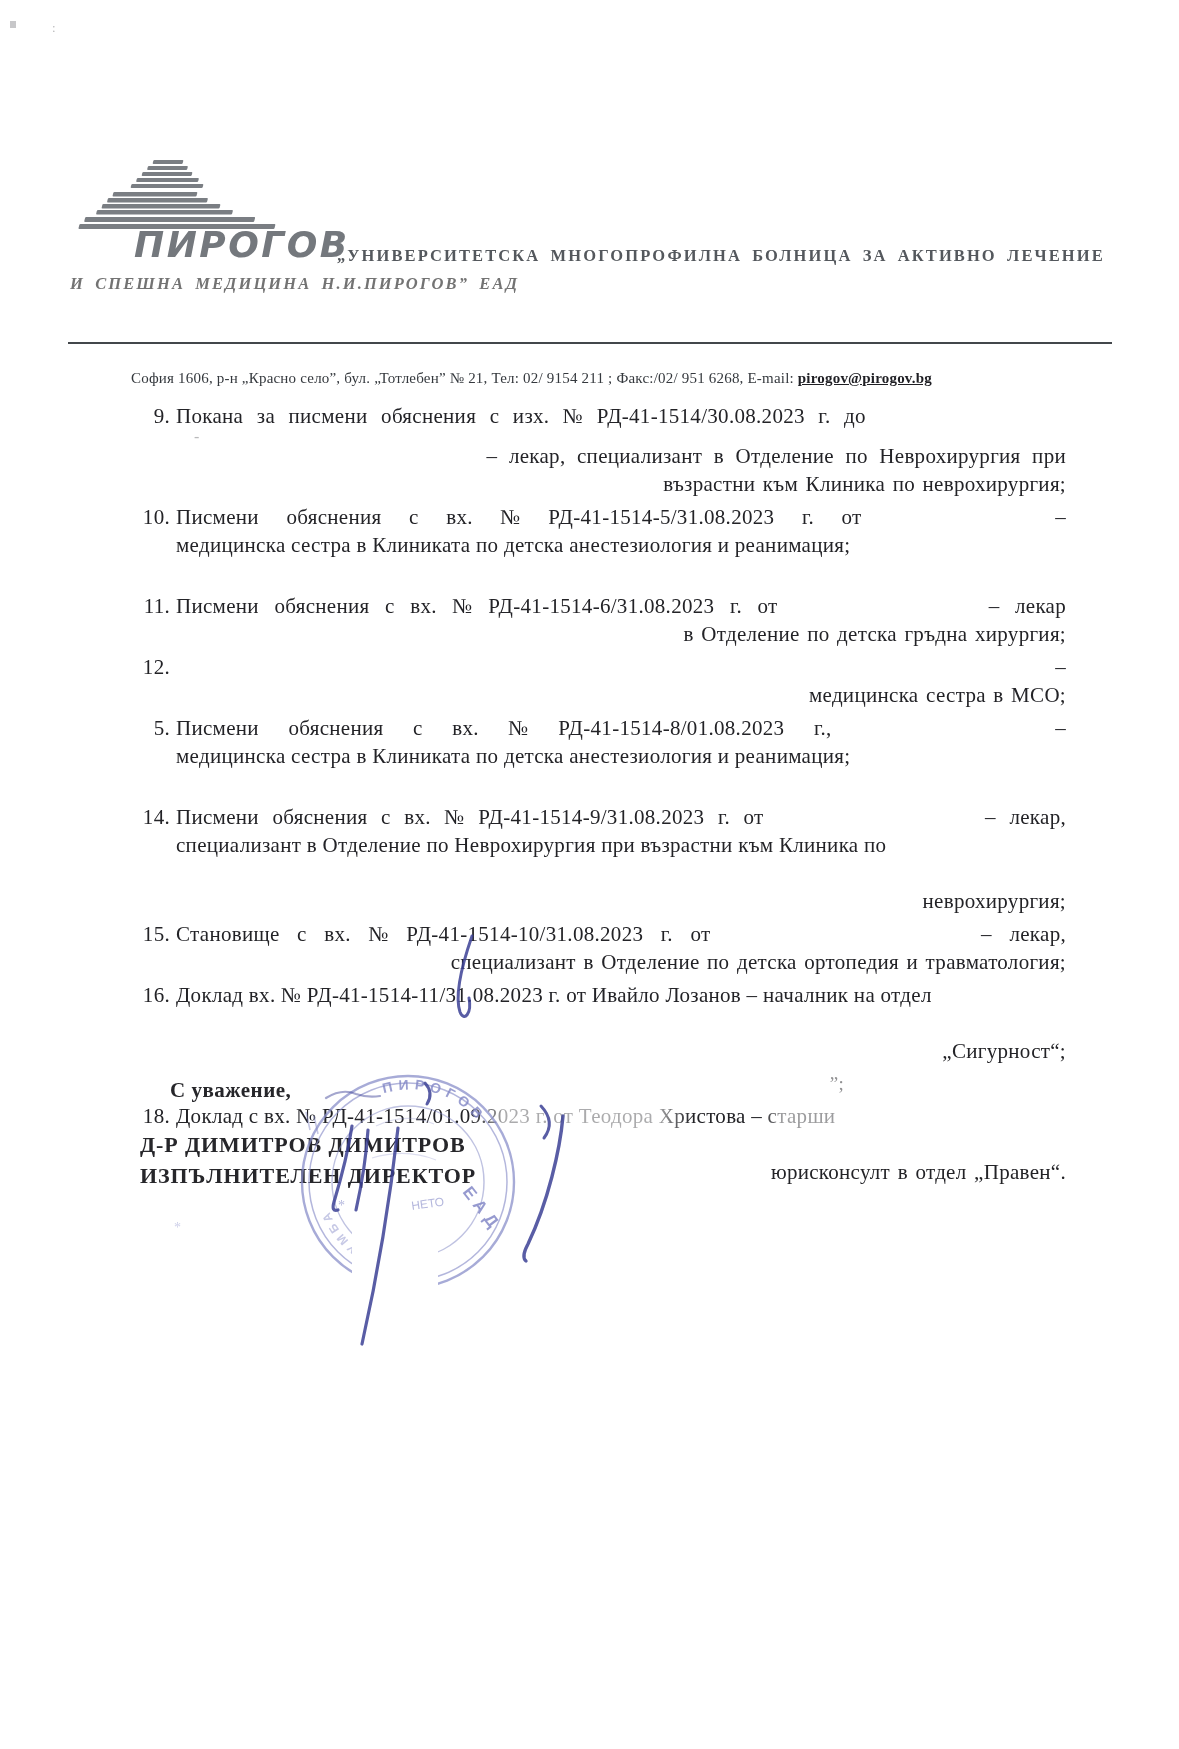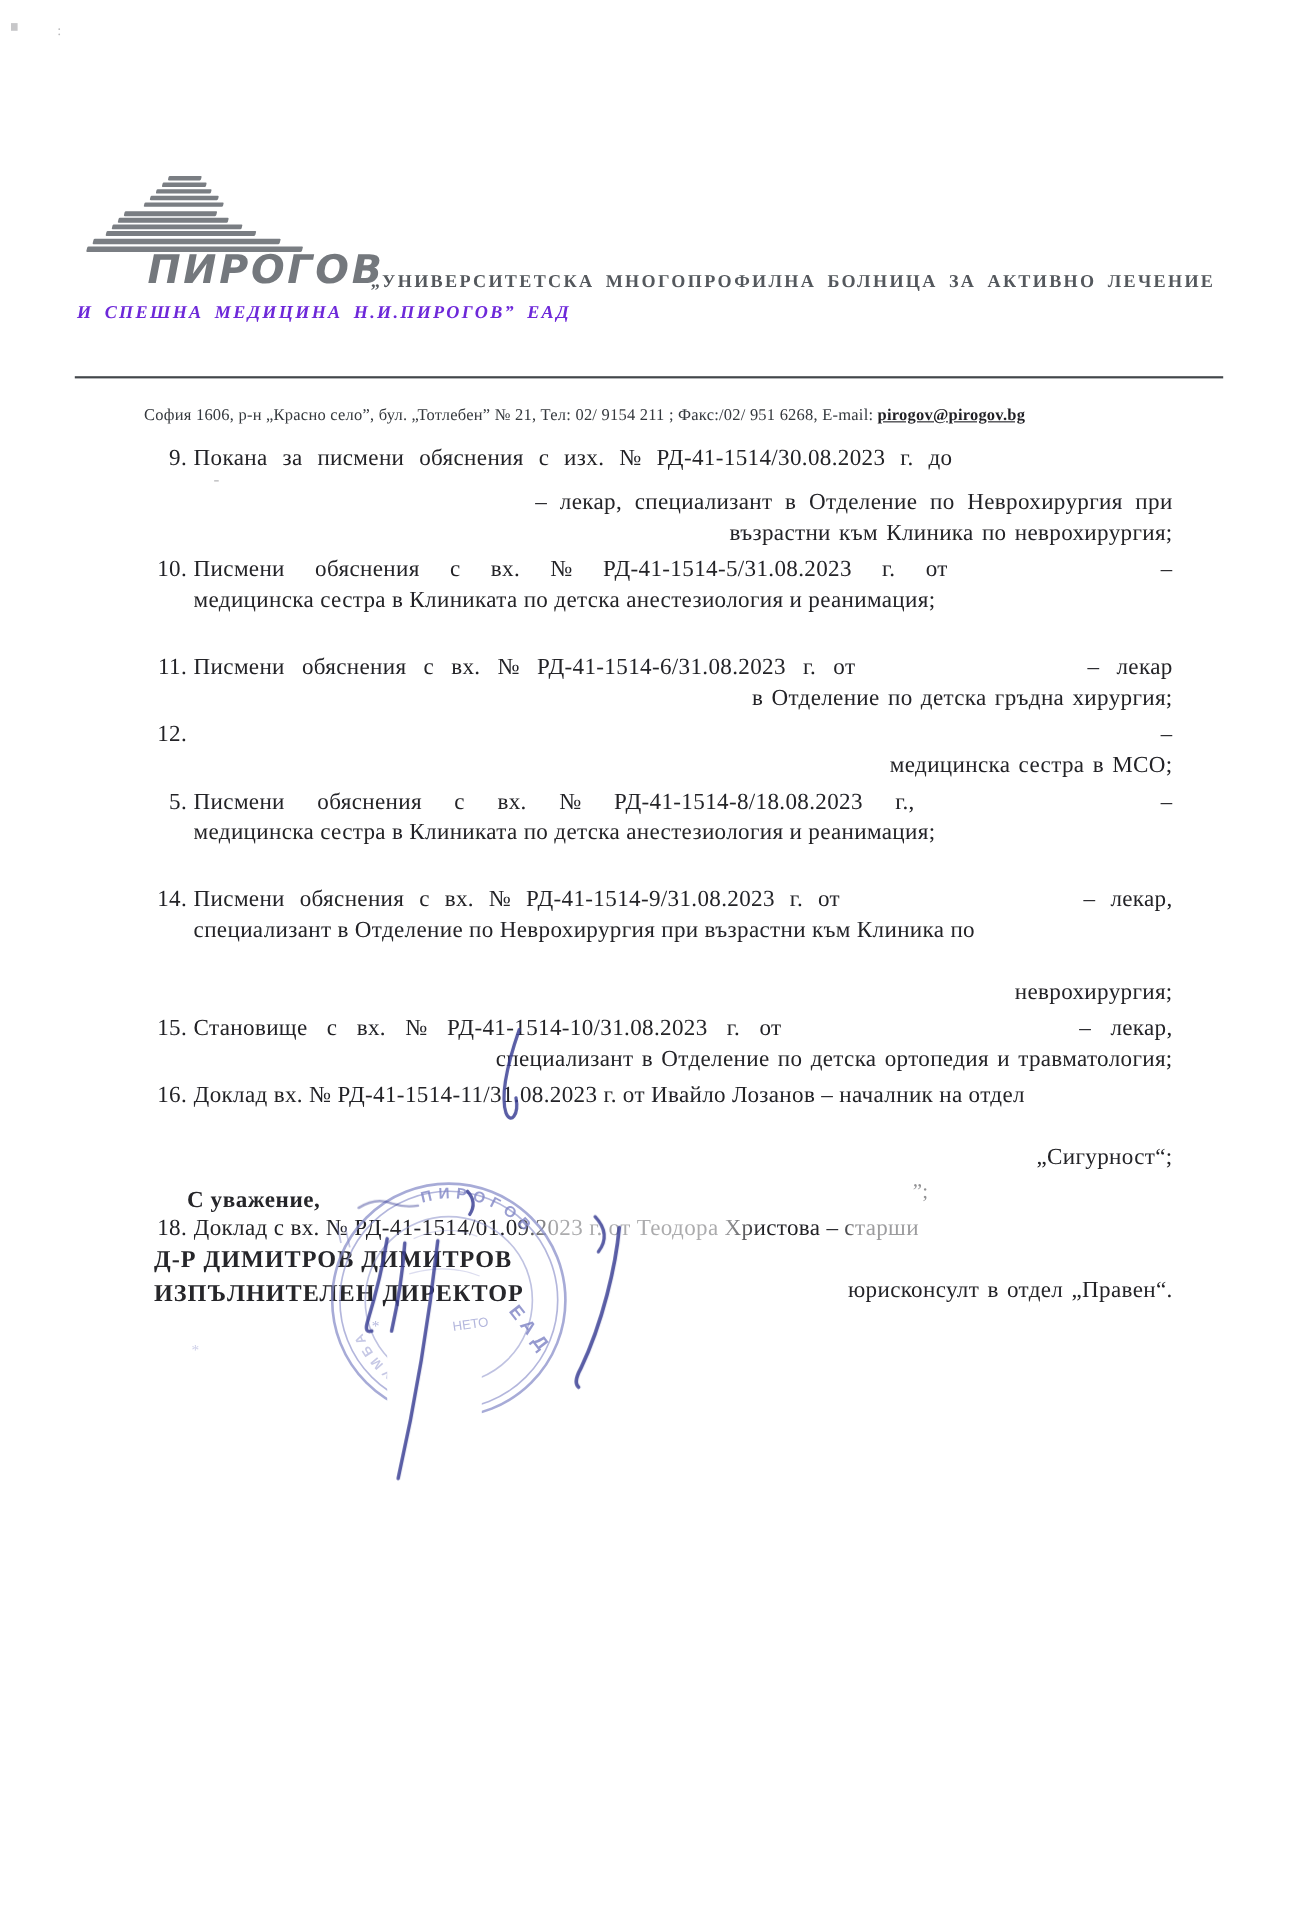--- a/index.html
+++ b/index.html
@@ -9,21 +9,21 @@
   
   .art-sq{position:absolute;left:10px;top:21px;width:6px;height:7px;background:rgba(70,70,75,.30);}
   .art-colon{position:absolute;left:52px;top:20px;font-size:13px;color:rgba(95,95,100,.45);}
   .art-dash{position:absolute;left:194px;top:428px;font-size:16px;color:rgba(80,80,85,.4);}
 
   
   .logo-svg{position:absolute;left:78px;top:158px;}
   .org1{position:absolute;left:337px;top:246px;font-weight:bold;
         font-size:16.5px;letter-spacing:2.1px;word-spacing:4px;color:#54585d;white-space:nowrap;}
   .org2{position:absolute;left:70px;top:274px;font-style:italic;font-weight:bold;
-        font-size:16.5px;letter-spacing:2.1px;word-spacing:4px;color:#6d28d9;white-space:nowrap;}
+        font-size:16.5px;letter-spacing:2.1px;word-spacing:4px;color:#737373;white-space:nowrap;}
   .rule{position:absolute;left:68px;top:342px;width:1044px;height:2px;background:#43474b;}
   .contact{position:absolute;left:131px;top:370px;font-size:15px;color:#34383d;
            letter-spacing:.2px;white-space:nowrap;}
   .contact .email{font-weight:bold;text-decoration:underline;color:#1f1f24;}
 
   
   .list{position:absolute;left:176px;top:402px;width:890px;font-size:21px;line-height:28px;
         letter-spacing:.3px;color:#232327;}
   .item{position:relative;margin-bottom:5px;}
   .num{position:absolute;left:-42px;top:0;width:36px;text-align:right;}
@@ -97,21 +97,21 @@
     </div>
 
     <div class="item">
       <span class="num">12.</span>
       <div class="ln ws22"><span class="rt">–</span></div>
       <div class="ln ws2"><span>медицинска сестра в МСО;</span></div>
     </div>
 
     <div class="item">
       <span class="num">5.</span>
-      <div class="ln ws24"><span class="rt">–</span><span>Писмени обяснения с вх. № РД-41-1514-8/18.08.2023 г.,</span></div>
+      <div class="ln ws24"><span class="rt">–</span><span>Писмени обяснения с вх. № РД-41-1514-8/01.08.2023 г.,</span></div>
       <div class="ln just"><span>медицинска сестра в Клиниката по детска анестезиология и реанимация;</span></div>
     </div>
 
     <div class="item">
       <span class="num">14.</span>
       <div class="ln ws8"><span class="rt">– лекар,</span><span>Писмени обяснения с вх. № РД-41-1514-9/31.08.2023 г. от</span></div>
       <div class="ln just"><span>специализант в Отделение по Неврохирургия при възрастни към Клиника по</span></div>
       <div class="ln ws2"><span>неврохирургия;</span></div>
     </div>
 

